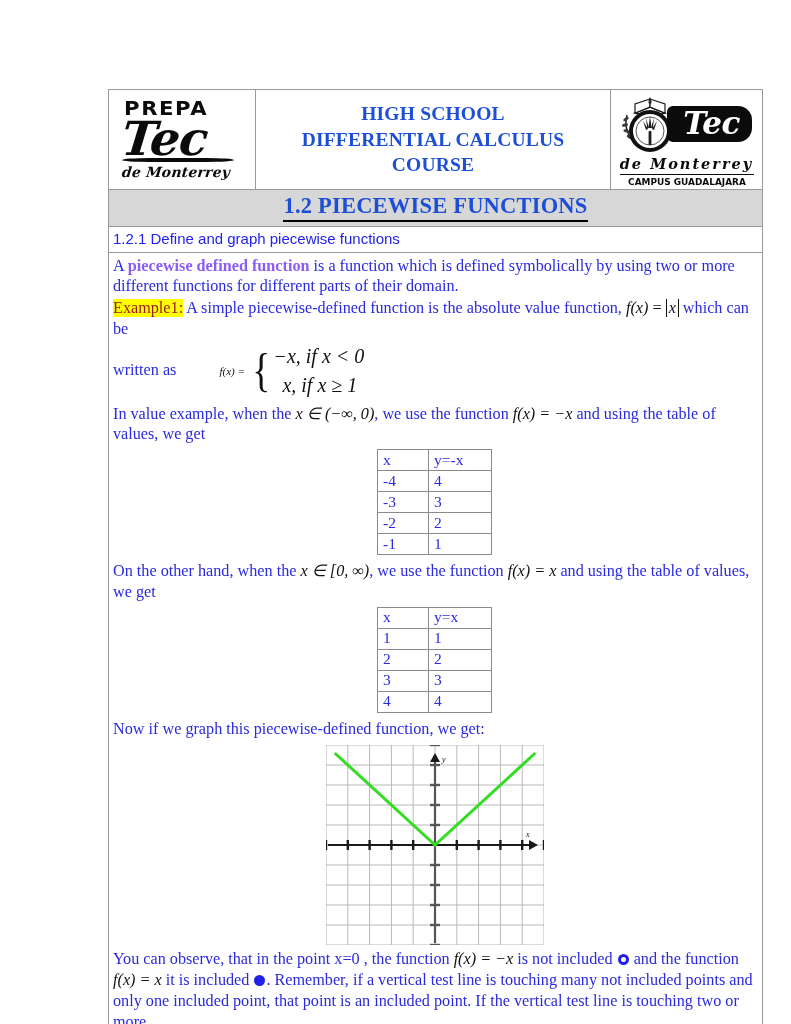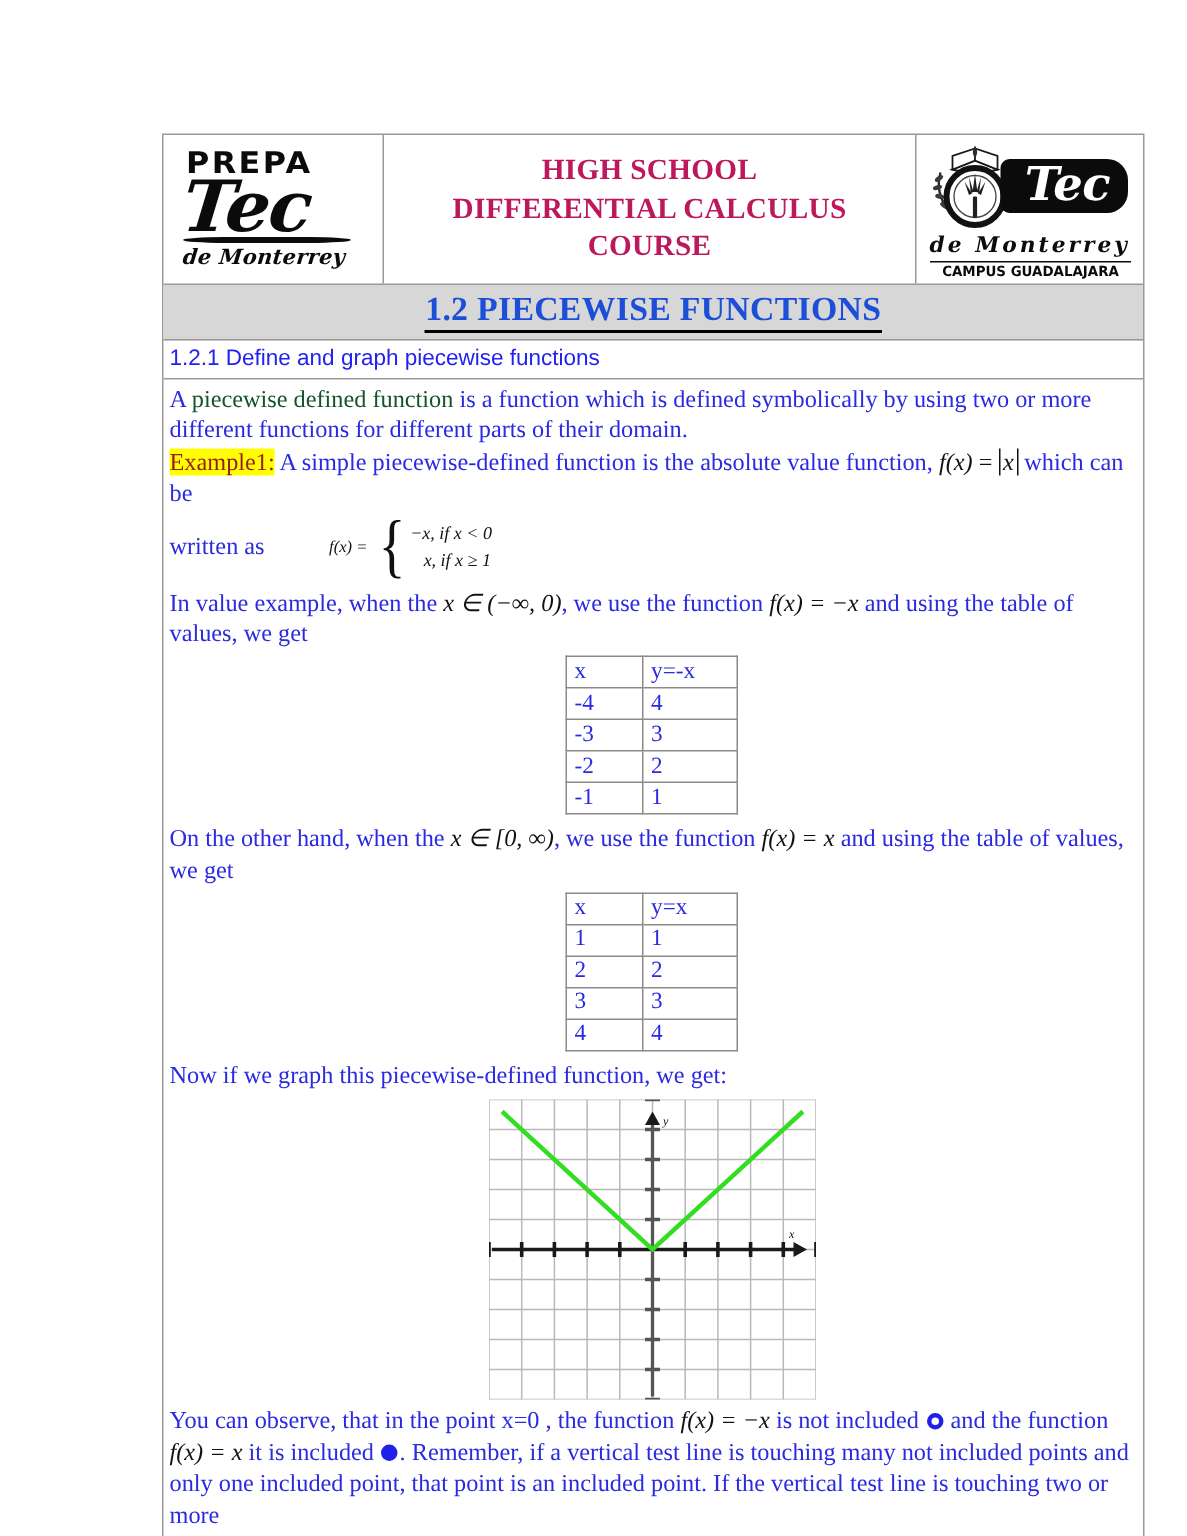--- a/index.html
+++ b/index.html
@@ -64,21 +64,21 @@
     justify-content: center;
     text-align: center;
     padding: 6px 4px;
     box-sizing: border-box;
   }
   .course-title {
     font-family: "Liberation Serif", serif;
     font-weight: bold;
     font-size: 19.5px;
     line-height: 1.32;
-    color: #be185d;
+    color: #1d4ed8;
     letter-spacing: 0.2px;
   }
 
   
   .prepatec {
     width: 120px;
     text-align: left;
     line-height: 1;
   }
   .prepatec .prepa {
@@ -224,21 +224,21 @@
     color: #2a2ae0;
     font-size: 16.2px;
     line-height: 1.28;
   }
   .p {
     margin: 0 0 1px 0;
     color: #2a2ae0;
     font-family: "Liberation Serif", serif;
   }
   .p.tight { margin-bottom: 0; }
-  b.navy { color: #14532d; font-weight: normal; }
+  b.navy { color: #8b5cf6; font-weight: bold; }
 
   .hl {
     background: #ffff00;
     color: #9b1b1b;
     font-family: "Liberation Serif", serif;
   }
 
   
   .m {
     font-family: "Liberation Serif", serif;
@@ -284,21 +284,21 @@
     line-height: 0.78;
     font-family: "Liberation Serif", serif;
     color: #111;
     transform: scaleX(0.8);
     margin: 0 1px 0 2px;
   }
   .cases {
     display: flex;
     flex-direction: column;
     justify-content: center;
-    font-size: 12px;
+    font-size: 20px;
   }
   .cases .case {
     font-style: italic;
     color: #111;
     line-height: 1.45;
     white-space: nowrap;
   }
   .cases .case.second { padding-left: 9px; }
 
   

